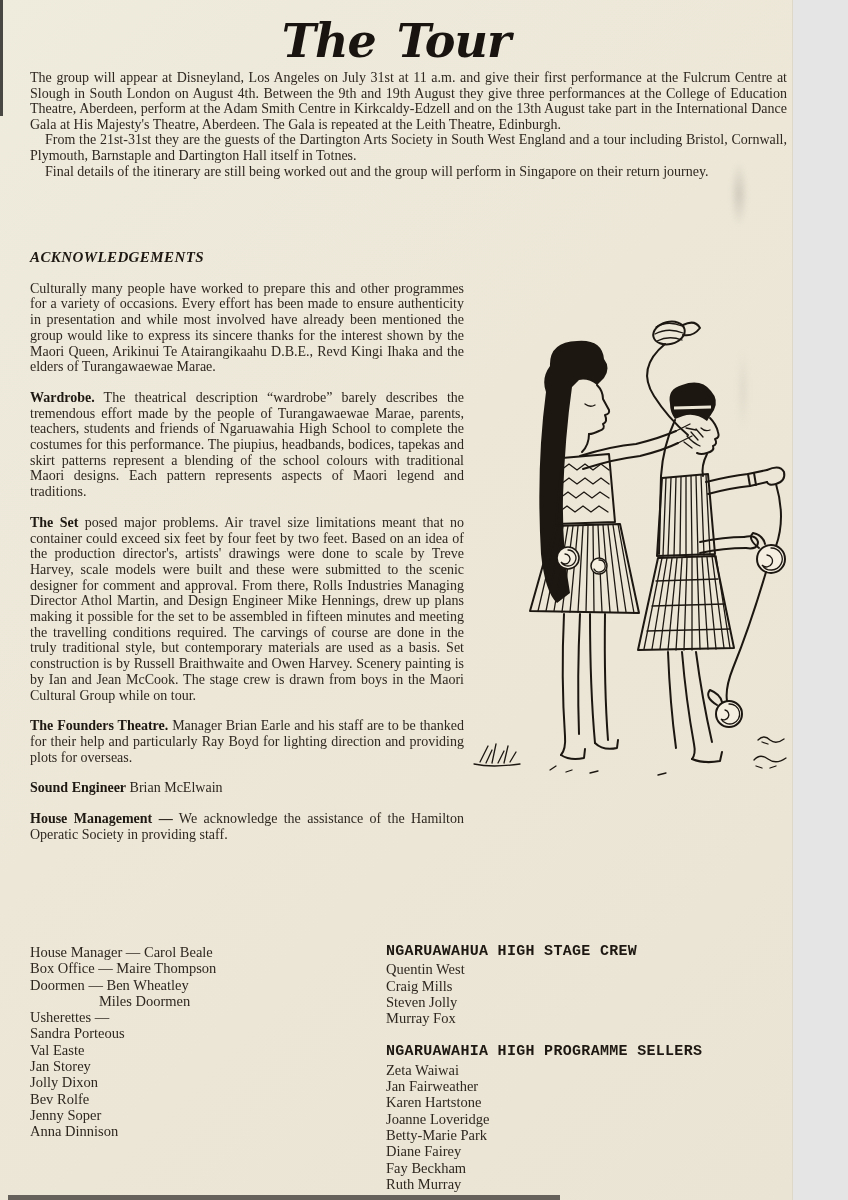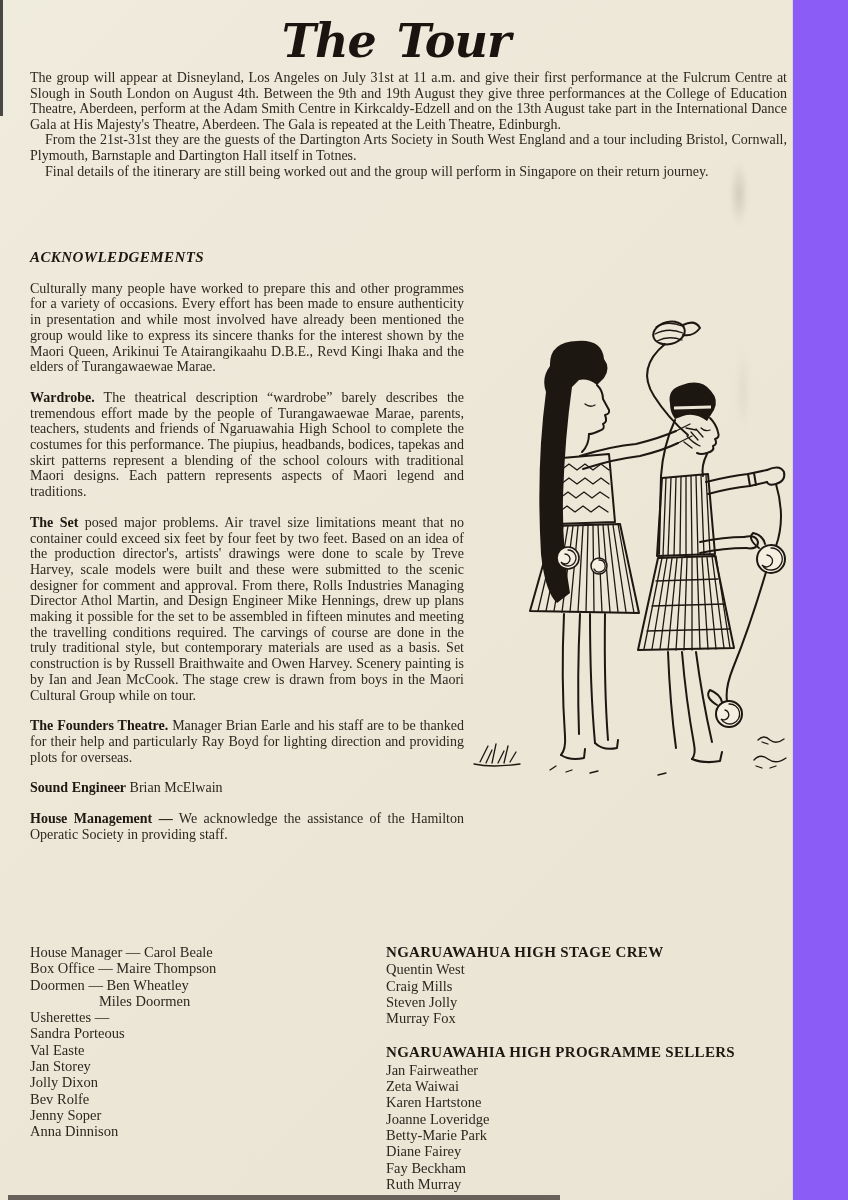--- a/index.html
+++ b/index.html
@@ -1,16 +1,16 @@
 <!DOCTYPE html>
 <html><head>
 <meta charset="utf-8">
 <style>
   html,body{margin:0;padding:0;background:#fdfdfc;}
-  .page{position:relative;width:848px;height:1200px;overflow:hidden;background:#8b5cf6;
+  .page{position:relative;width:848px;height:1200px;overflow:hidden;background:#e5e5e5;
         font-family:"Liberation Serif", serif;color:#2e2720;}
   .paper{position:absolute;left:0;top:0;width:792px;height:1200px;
          background:linear-gradient(135deg,#efebdd 0%,#ece7d7 45%,#e9e4d3 100%);
          border-right:1px solid #ddd8c8;}
   
   .edge-strip-left{position:absolute;left:0;top:0;width:3px;height:116px;background:#2a2a28;opacity:.85;}
   .edge-strip-bottom{position:absolute;left:8px;bottom:0;width:552px;height:5px;background:#45413c;opacity:.8;}
   .smudge{position:absolute;left:726px;top:148px;width:26px;height:92px;border-radius:50%;
           background:radial-gradient(closest-side,#9a958a,transparent 70%);opacity:.35;filter:blur(2px);}
   .smudge2{position:absolute;left:736px;top:330px;width:14px;height:120px;border-radius:50%;
@@ -29,21 +29,21 @@
   .colL p{margin:0 0 15px 0;}
   .colL p b{color:#1e1812;}
   .mt-sound{margin-top:24px;}
 
   .illo{position:absolute;left:462px;top:296px;width:352px;height:494px;}
 
   .credits{position:absolute;left:30px;top:944px;width:760px;display:flex;font-size:14.5px;line-height:16.3px;}
   .credits .cl{width:356px;}
   .credits .cr{flex:1;}
   .credit-line{white-space:pre-wrap;}
-  .crew-head{font-weight:bold;font-size:15px;letter-spacing:.3px;color:#1e1812;margin:0 0 1px 0;}
+  .crew-head{font-weight:bold;font-size:15px;letter-spacing:.3px;color:#1e1812;margin:0 0 1px 0;font-family:Liberation Mono, monospace;}
   .crew-block2{margin-top:18px;}
   .ink{stroke:#1d1712;fill:none;stroke-width:2;stroke-linecap:round;stroke-linejoin:round;}
   .ink-thin{stroke:#1d1712;fill:none;stroke-width:1.3;stroke-linecap:round;}
   .ink-fill{fill:#1d1712;stroke:none;}
 </style>
 </head>
 <body>
 
 <div class="page">
   <div class="paper"></div>
@@ -191,22 +191,22 @@
         <div>
             <div class="credit-line">Quentin West</div>
             <div class="credit-line">Craig Mills</div>
             <div class="credit-line">Steven Jolly</div>
             <div class="credit-line">Murray Fox</div>
           </div>
       </div>
       <div class="crew-block2">
         <p class="crew-head">NGARUAWAHIA HIGH PROGRAMME SELLERS</p>
         <div>
+            <div class="credit-line">Zeta Waiwai</div>
             <div class="credit-line">Jan Fairweather</div>
-            <div class="credit-line">Zeta Waiwai</div>
             <div class="credit-line">Karen Hartstone</div>
             <div class="credit-line">Joanne Loveridge</div>
             <div class="credit-line">Betty-Marie Park</div>
             <div class="credit-line">Diane Fairey</div>
             <div class="credit-line">Fay Beckham</div>
             <div class="credit-line">Ruth Murray</div>
           </div>
       </div>
     </div>
   </div>

